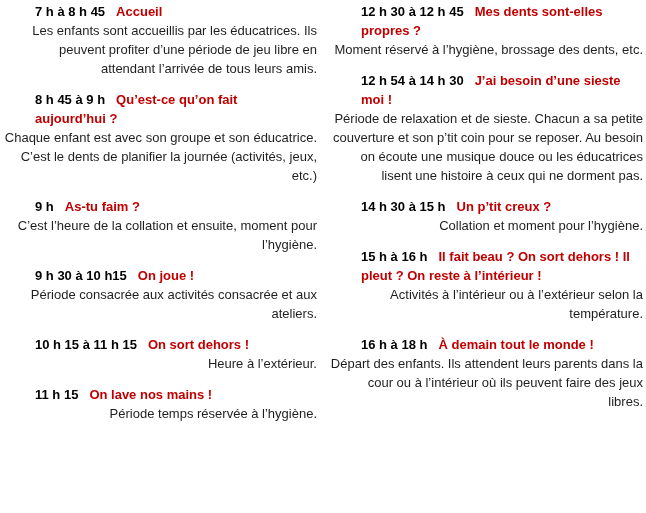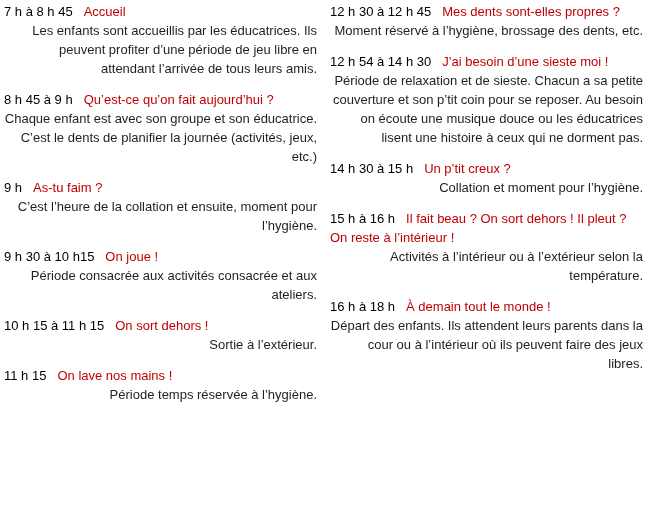--- a/index.html
+++ b/index.html
@@ -16,22 +16,23 @@
     display: flex;
     gap: 13px;
     padding: 2px 3px 0 4px;
   }
   .col {
     width: 313px;
     flex: 0 0 313px;
   }
   .block { margin-bottom: 12px; }
   .heading {
-    font-weight: 400;
+    font-weight: 700;
     color: var(--time-color, #000000);
+    margin-left: 31px;
   }
   .heading .title {
     color: var(--title-color, #c00000);
     margin-left: 11px;
   }
   .desc { font-weight: 400; text-align: right; }
 </style>
 </head>
 <body>
 
@@ -54,21 +55,21 @@
       <p class="desc">C’est l’heure de la collation et ensuite, moment pour l’hygiène.</p>
     </section>
 
     <section class="block">
       <p class="heading"><span class="time">9 h 30 à 10 h15</span><span class="title">On joue&nbsp;!</span></p>
       <p class="desc">Période consacrée aux activités consacrée et aux ateliers.</p>
     </section>
 
     <section class="block">
       <p class="heading"><span class="time">10 h 15 à 11 h 15</span><span class="title">On sort dehors&nbsp;!</span></p>
-      <p class="desc">Sortie à l’extérieur.</p>
+      <p class="desc">Heure à l’extérieur.</p>
     </section>
 
     <section class="block">
       <p class="heading"><span class="time">11 h 15</span><span class="title">On lave nos mains&nbsp;!</span></p>
       <p class="desc">Période temps réservée à l’hygiène.</p>
     </section>
 
 
   </div>
 

